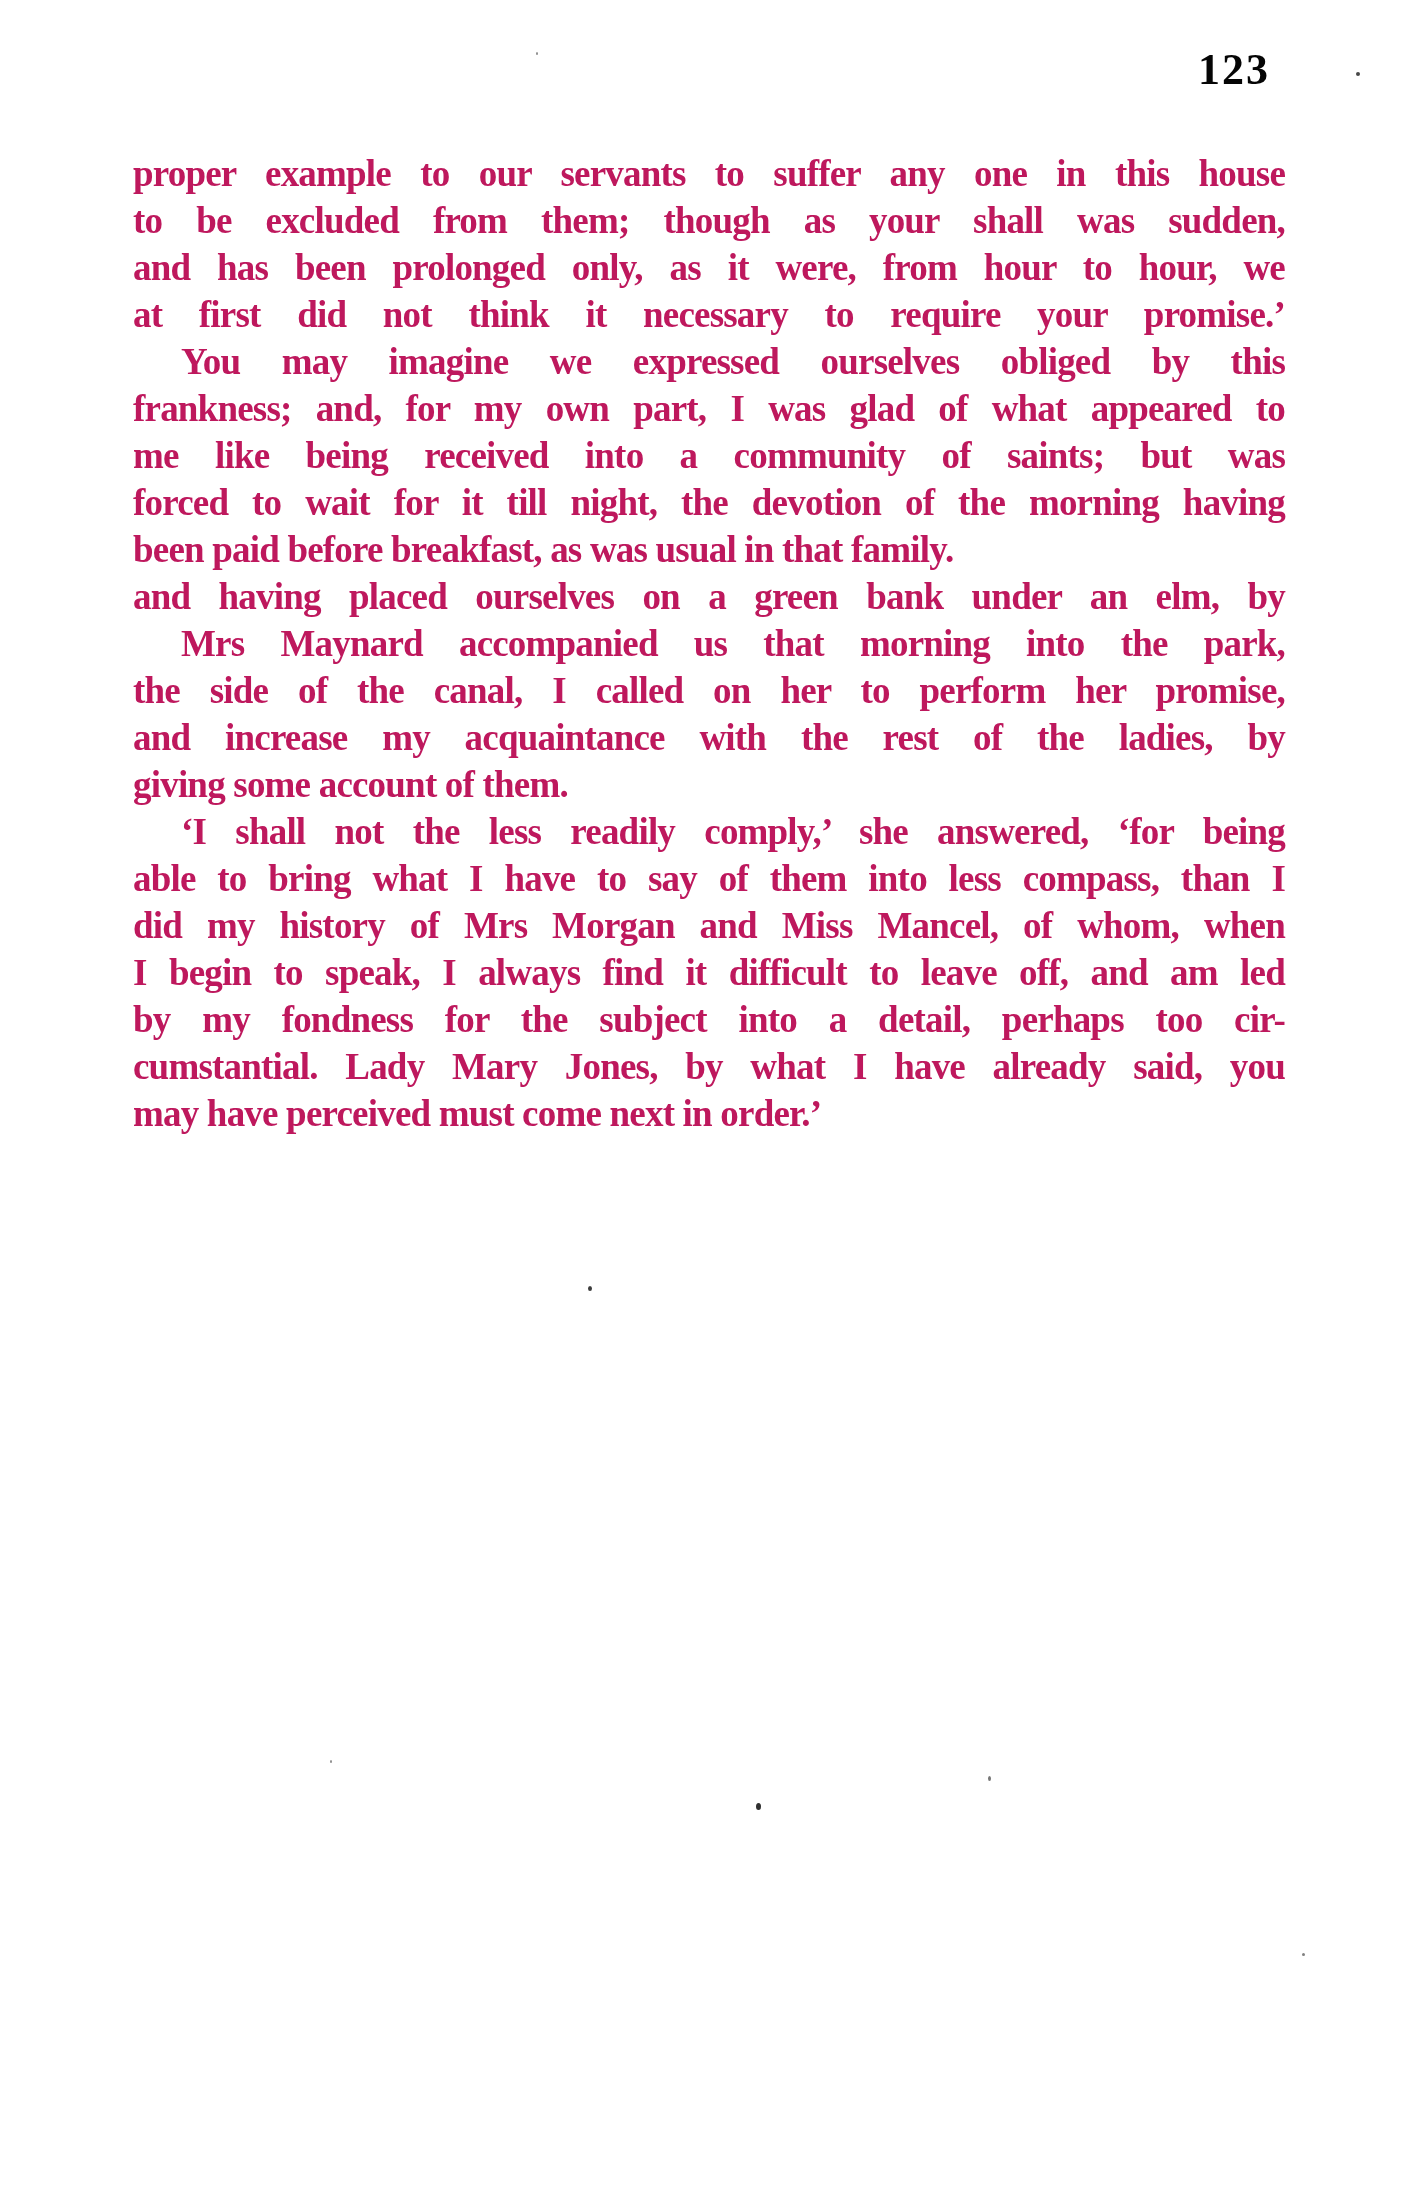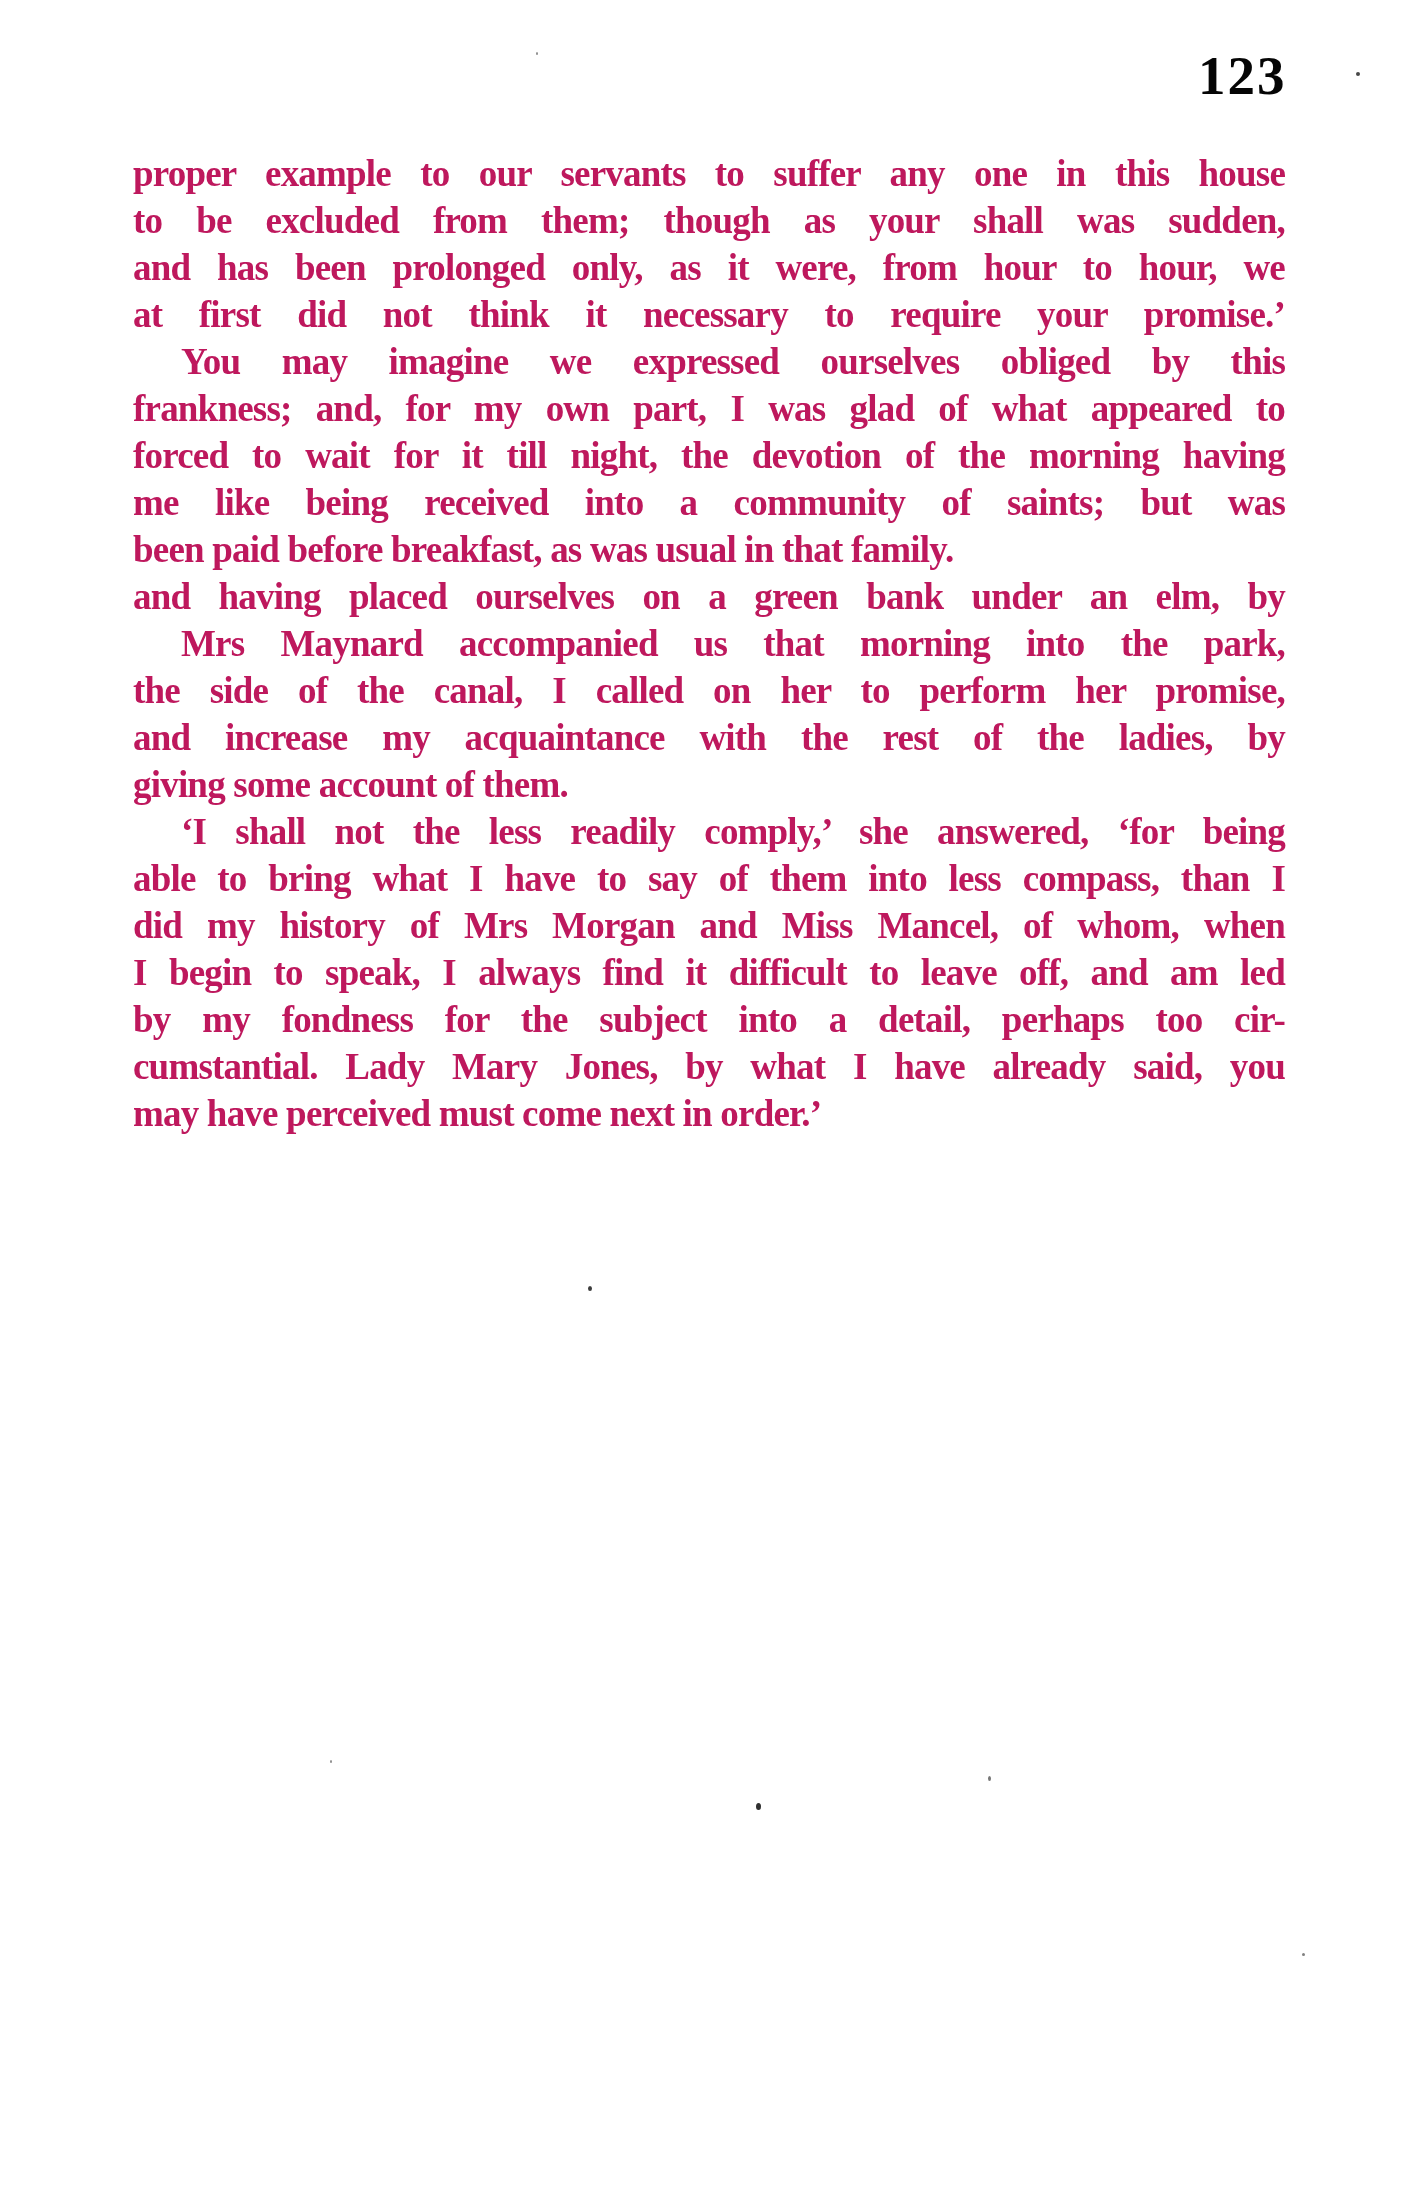--- a/index.html
+++ b/index.html
@@ -12,21 +12,21 @@
     width: 1421px;
     height: 2200px;
     font-family: "Liberation Serif", "DejaVu Serif", serif;
     color: #000000;
     overflow: hidden;
   }
   .page-number {
     position: absolute;
     left: 1198px;
     top: 44px;
-    font-size: 55px;
+    font-size: 44px;
     font-weight: bold;
     letter-spacing: 2px;
     color: #050505;
   }
   .text-block {
     position: absolute;
     left: 133px;
     top: 150px;
     width: 1152px;
   }
@@ -67,22 +67,22 @@
 
 <div class="page-number">123</div>
 
 <div class="text-block">
     <div class="line">proper example to our servants to suffer any one in this house</div>
     <div class="line">to be excluded from them; though as your shall was sudden,</div>
     <div class="line">and has been prolonged only, as it were, from hour to hour, we</div>
     <div class="line">at first did not think it necessary to require your promise.’</div>
     <div class="line indent">You may imagine we expressed ourselves obliged by this</div>
     <div class="line">frankness; and, for my own part, I was glad of what appeared to</div>
+    <div class="line">me like being received into a community of saints; but was</div>
     <div class="line">forced to wait for it till night, the devotion of the morning having</div>
-    <div class="line">me like being received into a community of saints; but was</div>
     <div class="line last">been paid before breakfast, as was usual in that family.</div>
     <div class="line">and having placed ourselves on a green bank under an elm, by</div>
     <div class="line indent">Mrs Maynard accompanied us that morning into the park,</div>
     <div class="line">the side of the canal, I called on her to perform her promise,</div>
     <div class="line">and increase my acquaintance with the rest of the ladies, by</div>
     <div class="line last">giving some account of them.</div>
     <div class="line indent">‘I shall not the less readily comply,’ she answered, ‘for being</div>
     <div class="line">able to bring what I have to say of them into less compass, than I</div>
     <div class="line">did my history of Mrs Morgan and Miss Mancel, of whom, when</div>
     <div class="line">I begin to speak, I always find it difficult to leave off, and am led</div>

